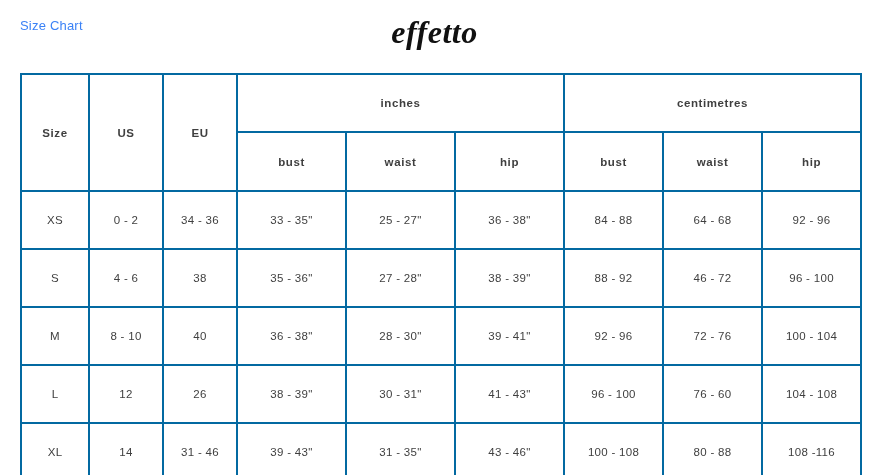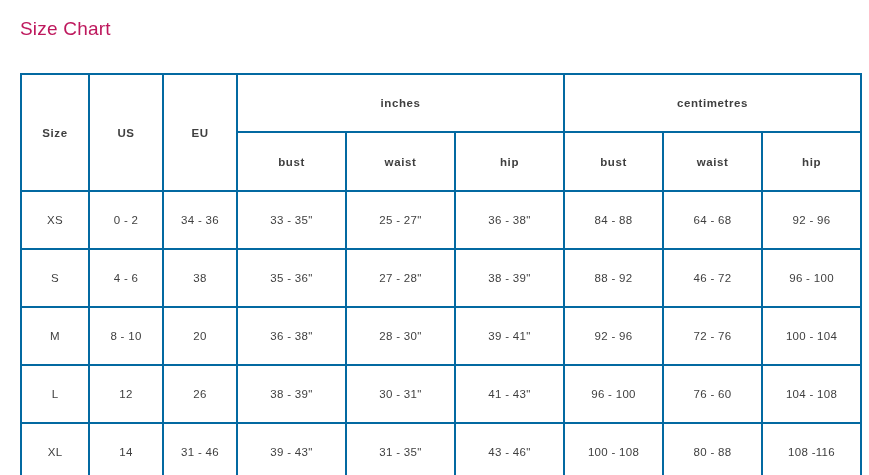--- a/index.html
+++ b/index.html
@@ -17,23 +17,23 @@
   .page {
     position: relative;
     width: 869px;
     height: 475px;
     box-sizing: border-box;
   }
   .page-title {
     position: absolute;
     left: 20px;
     top: 18px;
-    font-size: 19px;
+    font-size: 13px;
     font-weight: 400;
-    color: #be185d;
+    color: #3b82f6;
     letter-spacing: 0.2px;
   }
   .brand {
     position: absolute;
     left: 0;
     right: 0;
     top: 14px;
     text-align: center;
     font-family: "Liberation Serif", serif;
     font-style: italic;
@@ -86,20 +86,21 @@
   .group-inches { }
   .group-cm { }
 </style>
 </head>
 <body>
 
 <div class="page">
 
   <div class="page-title">Size Chart</div>
 
+  <div class="brand">effetto</div>
 
   <div class="table-wrap">
     <table class="size-chart">
       <colgroup>
         <col class="col-size">
         <col class="col-us">
         <col class="col-eu">
         <col class="col-meas">
         <col class="col-meas">
         <col class="col-meas">
@@ -143,21 +144,21 @@
           <td>35 - 36"</td>
           <td>27 - 28"</td>
           <td>38 - 39"</td>
           <td>88 - 92</td>
           <td>46 - 72</td>
           <td>96 - 100</td>
         </tr>
         <tr>
           <td>M</td>
           <td>8 - 10</td>
-          <td>20</td>
+          <td>40</td>
           <td>36 - 38"</td>
           <td>28 - 30"</td>
           <td>39 - 41"</td>
           <td>92 - 96</td>
           <td>72 - 76</td>
           <td>100 - 104</td>
         </tr>
         <tr>
           <td>L</td>
           <td>12</td>

